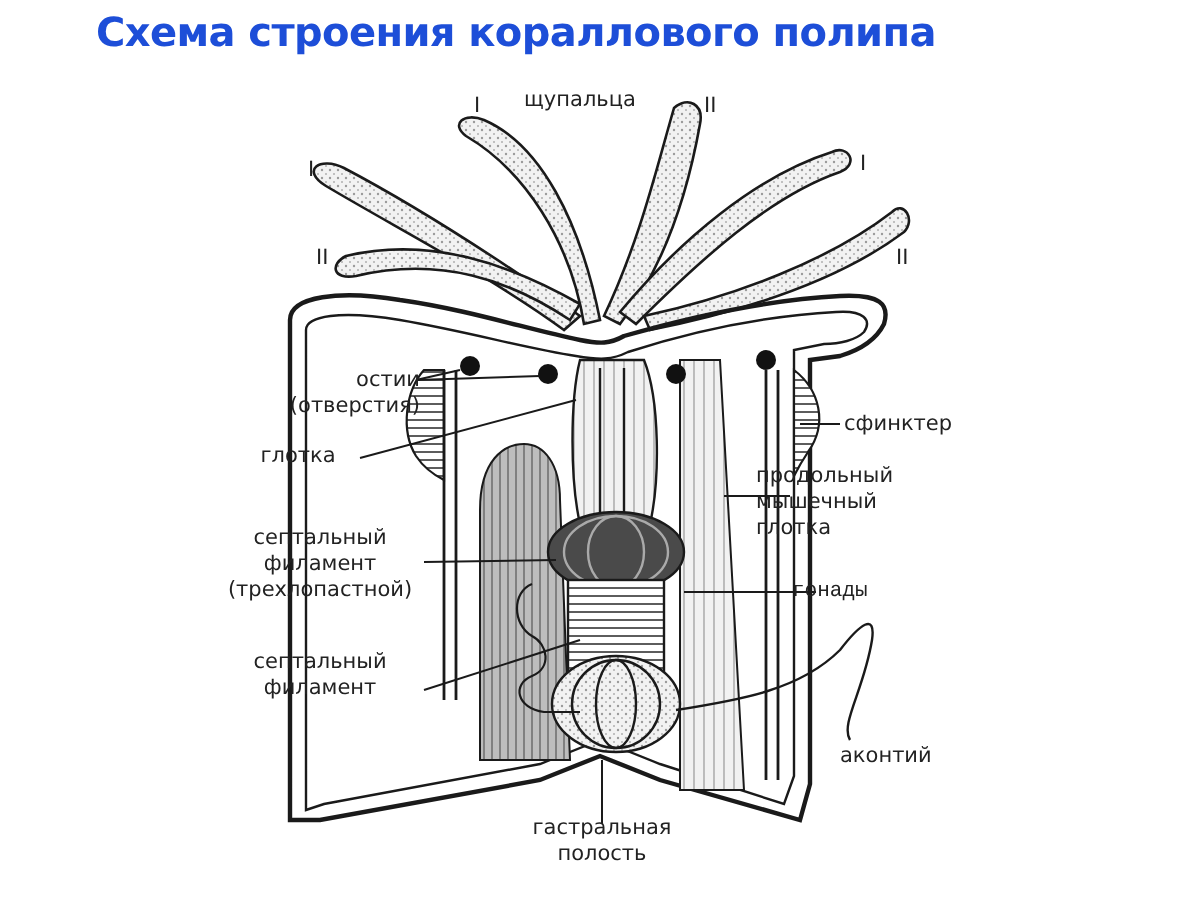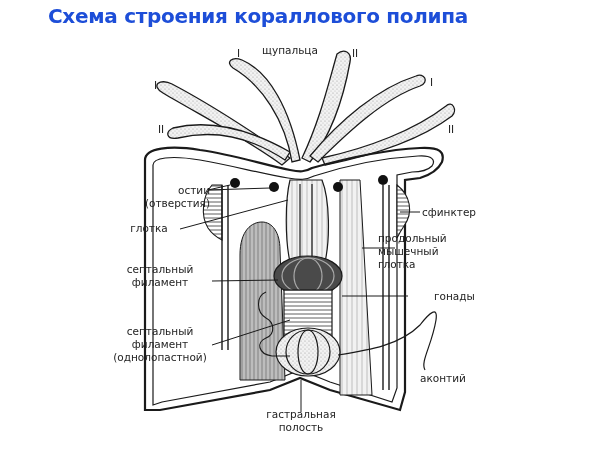--- a/index.html
+++ b/index.html
@@ -124,32 +124,32 @@
 
 <div class="lbl c" style="left:130px;top:184px;width:80px;text-align:right;">
   <div>остии</div>
   <div>(отверстия)</div>
 </div>
 <div class="lbl r" style="left:120px;top:222px;width:58px;">глотка</div>
 
 <div class="lbl c" style="left:110px;top:263px;width:100px;">
   <div>септальный</div>
   <div>филамент</div>
+  <div>(трехлопастной)</div>
 </div>
 <div class="lbl c" style="left:110px;top:325px;width:100px;">
   <div>септальный</div>
   <div>филамент</div>
-  <div>(однолопастной)</div>
 </div>
 
 <div class="lbl" style="left:422px;top:206px;text-align:right;">сфинктер</div>
 <div class="lbl" style="left:378px;top:232px;">
   <div>продольный</div>
   <div>мышечный</div>
   <div>глотка</div>
 </div>
-<div class="lbl" style="left:434px;top:290px;">гонады</div>
+<div class="lbl" style="left:396px;top:290px;font-family:Liberation Mono, monospace;">гонады</div>
 <div class="lbl" style="left:420px;top:372px;text-align:center;">аконтий</div>
 
 <div class="lbl c" style="left:260px;top:408px;width:82px;">
   <div>гастральная</div>
   <div>полость</div>
 </div>
 
 </body></html>

